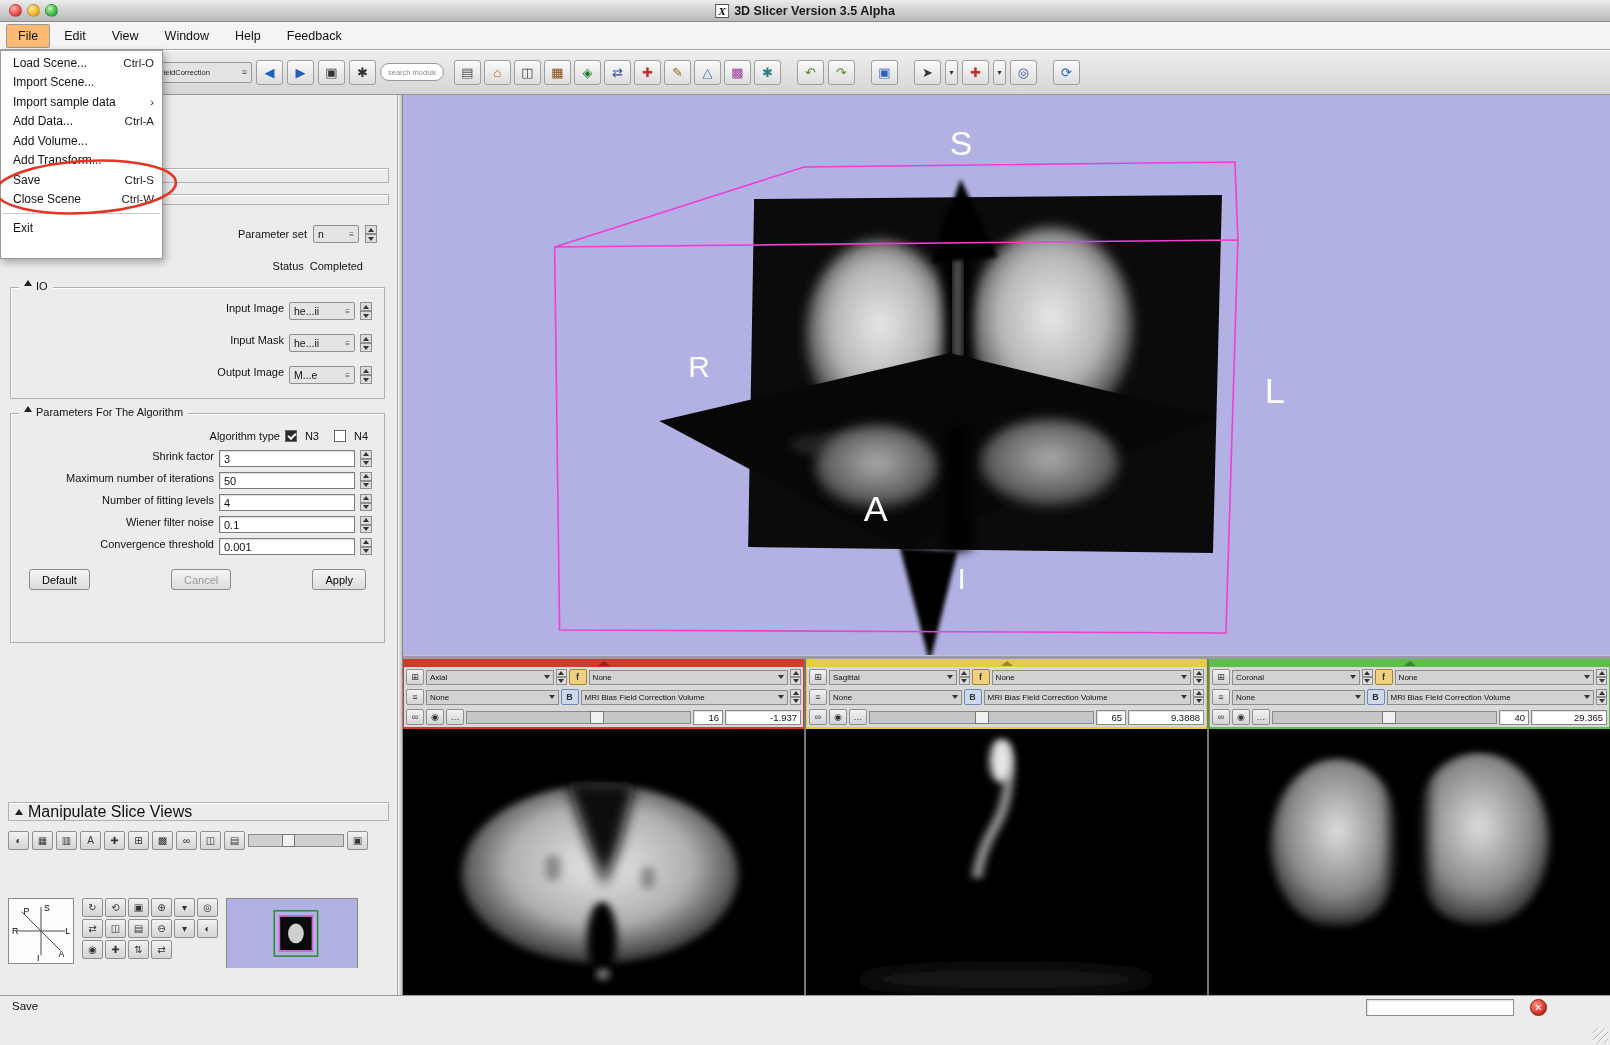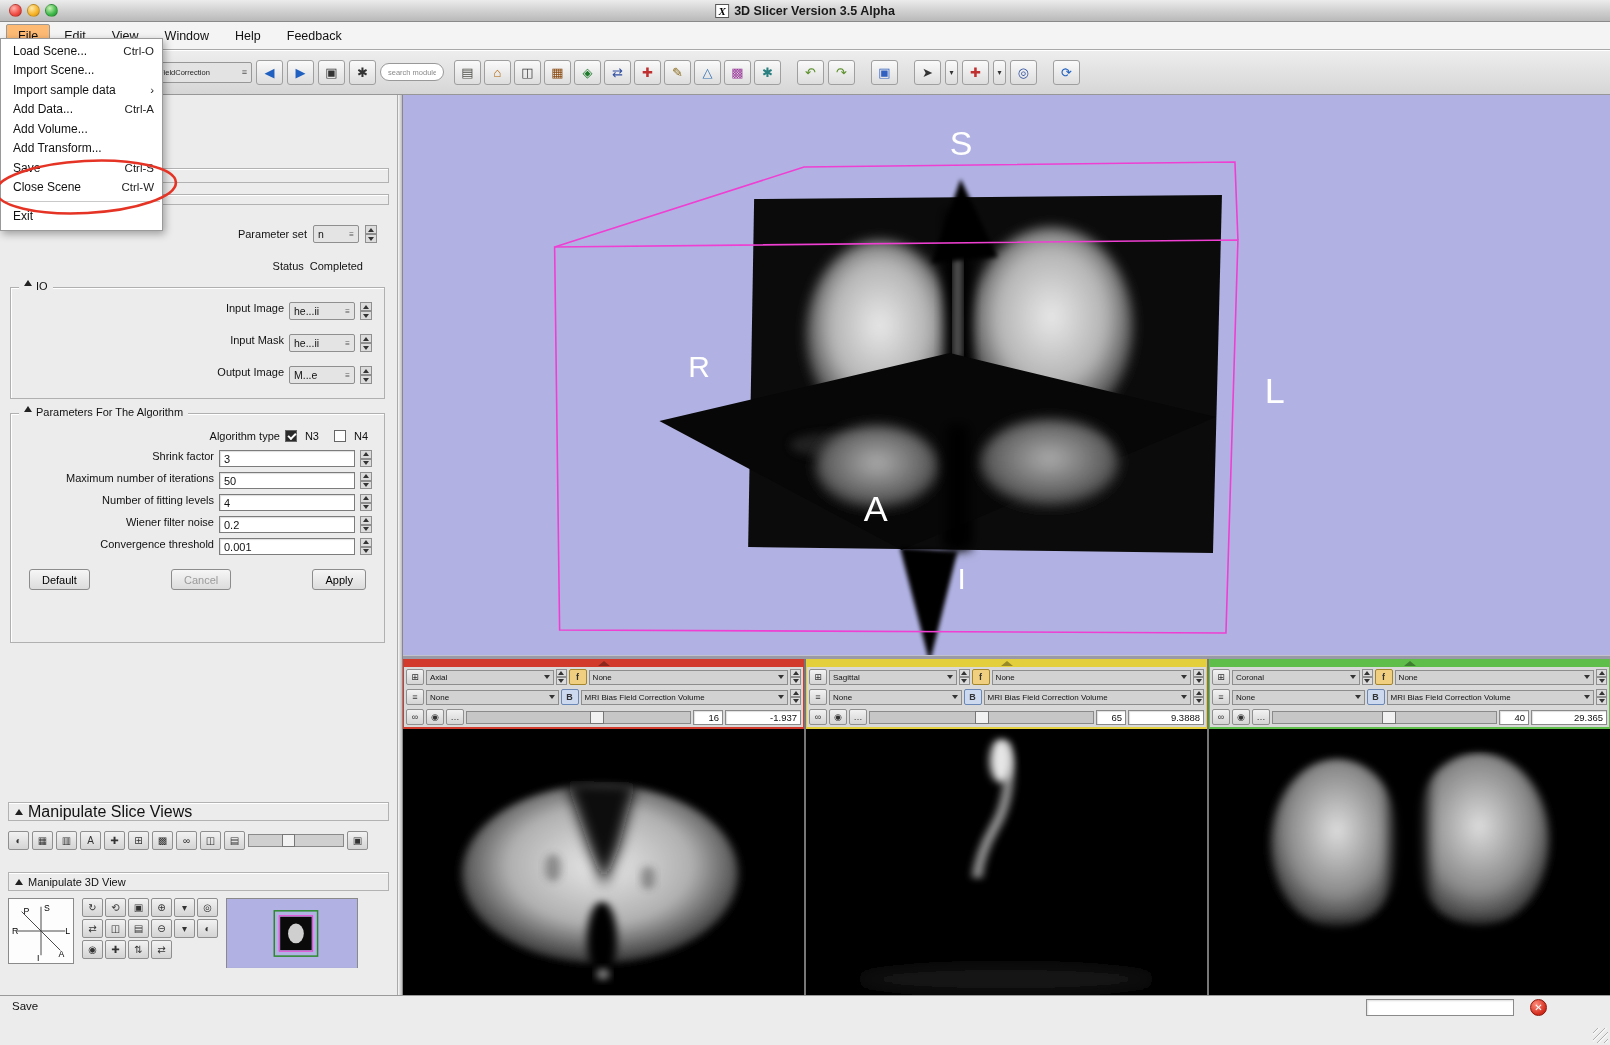--- a/index.html
+++ b/index.html
@@ -35,22 +35,22 @@
   .tbb.sm{width:13px;font-size:8px}
   .tb-dd{width:98px;height:21px;flex:none;border:1px solid #979797;border-radius:2px;background:#e3e3e3;
     display:flex;align-items:center;justify-content:space-between;padding:0 4px;font-size:7.5px;color:#222}
   .tb-dd .lines{font-size:9px;color:#555}
   .tb-search{width:64px;height:18px;flex:none;border:1px solid #999;border-radius:9px;font-size:7.5px;padding:0 7px;background:#fff;color:#333}
   .tb-search::placeholder{color:#8a8a8a}
   .tb-group{display:flex;align-items:center;gap:3px;margin-left:6px}
   .tb-gap{width:8px;flex:none}
 
   
-  .filemenu{position:absolute;left:0;top:38px;width:163px;background:#fff;border:1px solid #9a9a9a;
-    box-shadow:2px 3px 8px #00000055;z-index:40;padding:2px 0 4px}
+  .filemenu{position:absolute;left:0;top:50px;width:163px;background:#fff;border:1px solid #9a9a9a;
+    box-shadow:2px 3px 8px #00000055;z-index:40;padding:2px 0 20px}
   .fm-item{display:flex;justify-content:space-between;align-items:center;padding:3px 8px 3px 12px;font-size:12px;height:19.5px;cursor:default}
   .fm-short{color:#222;margin-left:14px;font-size:11.5px}
   .fm-sep{height:1px;background:#c9c9c9;margin:4px 2px}
   .annot{position:absolute;left:-14px;top:150px;width:204px;height:76px;z-index:50;pointer-events:none}
 
   
   .leftpanel{position:absolute;left:0;top:95px;width:397px;height:900px;background:#ececec;overflow:hidden;z-index:2}
   .vsplit{position:absolute;left:397px;top:95px;width:6px;height:900px;background:linear-gradient(90deg,#f8f8f8,#bdbdbd);border-left:1px solid #aaa;border-right:1px solid #888;z-index:2}
   .secbar{position:absolute;left:8px;right:8px;height:15px;border:1px solid #b2b2b2;box-shadow:inset 0 1px 0 #fff;background:#ececec}
   .prow{position:absolute;left:0;right:0;display:flex;align-items:center;justify-content:flex-end;gap:6px;padding-right:20px;font-size:11px}
@@ -296,21 +296,21 @@
             <span class="plabel">Number of fitting levels</span>
             <span class="entry">4</span>
             <span class="spincol" style="height:17px">
               <i class="up"></i>
               <i class="dn"></i>
             </span>
           </div>
 
           <div class="frow" style="height:22px">
             <span class="plabel">Wiener filter noise</span>
-            <span class="entry">0.2</span>
+            <span class="entry">0.1</span>
             <span class="spincol" style="height:17px">
               <i class="up"></i>
               <i class="dn"></i>
             </span>
           </div>
 
 
           <div class="frow" style="height:22px">
             <span class="plabel">Convergence threshold</span>
             <span class="entry">0.001</span>
@@ -344,24 +344,20 @@
           <span class="sib">∞</span>
           <span class="sib">◫</span>
           <span class="sib">▤</span>
         </span>
       <span class="mini-slider">
           <span class="handle" style="left:35%"></span>
         </span>
       <span class="sib">▣</span>
     </div>
 
-    <div class="secbar" style="top:777px;height:19px;display:flex;align-items:center;gap:5px;padding-left:6px">
-      <span class="tri-up"></span>
-      <span style="font-size:11px">Manipulate 3D View</span>
-    </div>
     <div class="iconrow" style="top:803px;align-items:flex-start;gap:8px">
       <span class="axisbox">
         <svg viewBox="0 0 66 66">
           <g stroke="#444" stroke-width="1">
             <line x1="33" y1="8" x2="33" y2="58"></line>
             <line x1="8" y1="33" x2="58" y2="33"></line>
             <line x1="13" y1="13" x2="53" y2="53"></line>
           </g>
           <g font-size="9" fill="#000" font-family="Liberation Sans,sans-serif">
             <text x="36" y="12">S</text>

